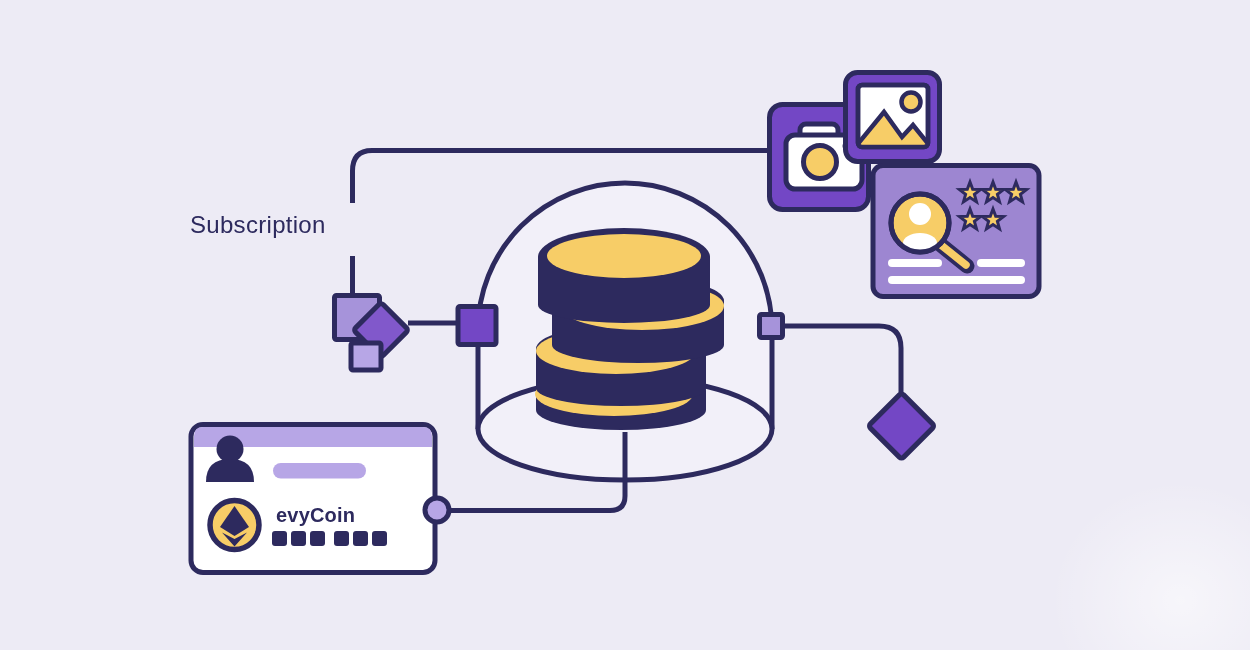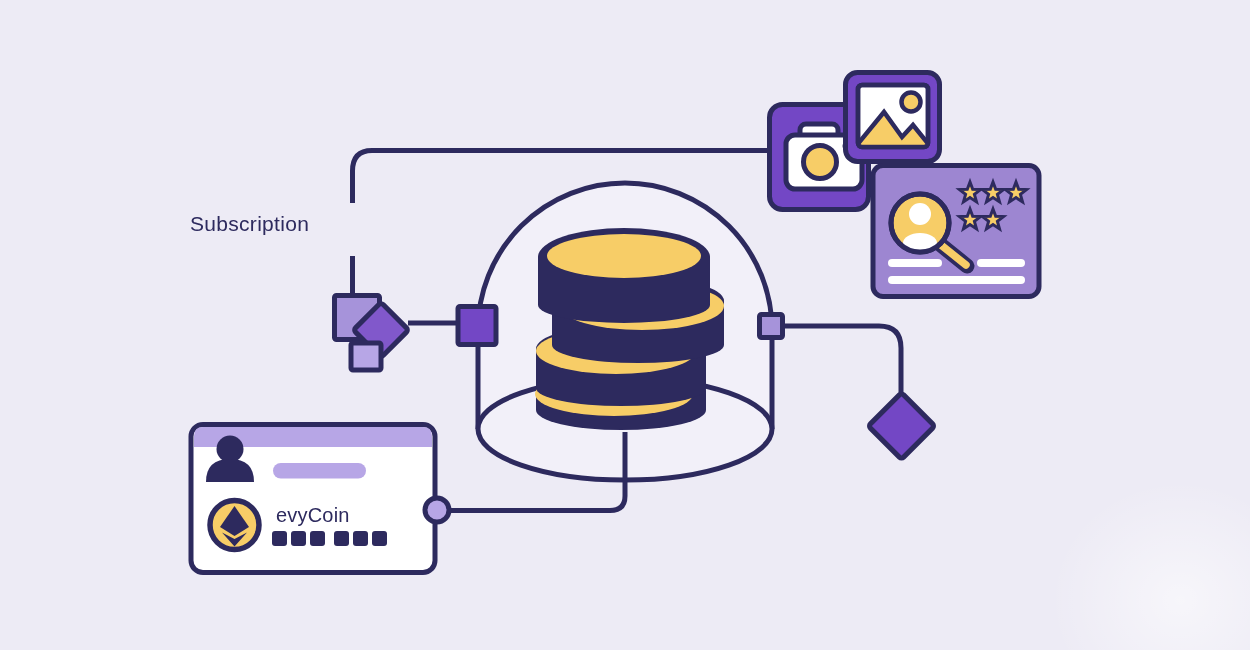--- a/index.html
+++ b/index.html
@@ -20,24 +20,24 @@
     position:relative;width:1250px;height:650px;overflow:hidden;
     background:var(--bg);
   }
   .stage::after{ 
     content:"";position:absolute;right:-60px;bottom:-70px;width:260px;height:240px;
     border-radius:50%;background:radial-gradient(closest-side,rgba(255,255,255,.55),rgba(255,255,255,0));
     pointer-events:none;
   }
   svg.art{position:absolute;left:0;top:0;width:1250px;height:650px;display:block;}
   .label{
-    position:absolute;color:var(--ink);font-size:21px;font-weight:500;
+    position:absolute;color:var(--ink);font-size:24px;font-weight:500;
     letter-spacing:.3px;line-height:1.1;white-space:nowrap;
   }
-  .label.brand{font-size:20px;font-weight:400;letter-spacing:.2px;}
+  .label.brand{font-size:20px;font-weight:700;letter-spacing:.2px;}
 </style>
 </head>
 <body>
 
 <div class="stage">
 
   <svg class="art" viewBox="0 0 1250 650">
     <defs>
       <clipPath id="imgclip">
           <rect x="858" y="85" width="70" height="62" rx="4"></rect>

